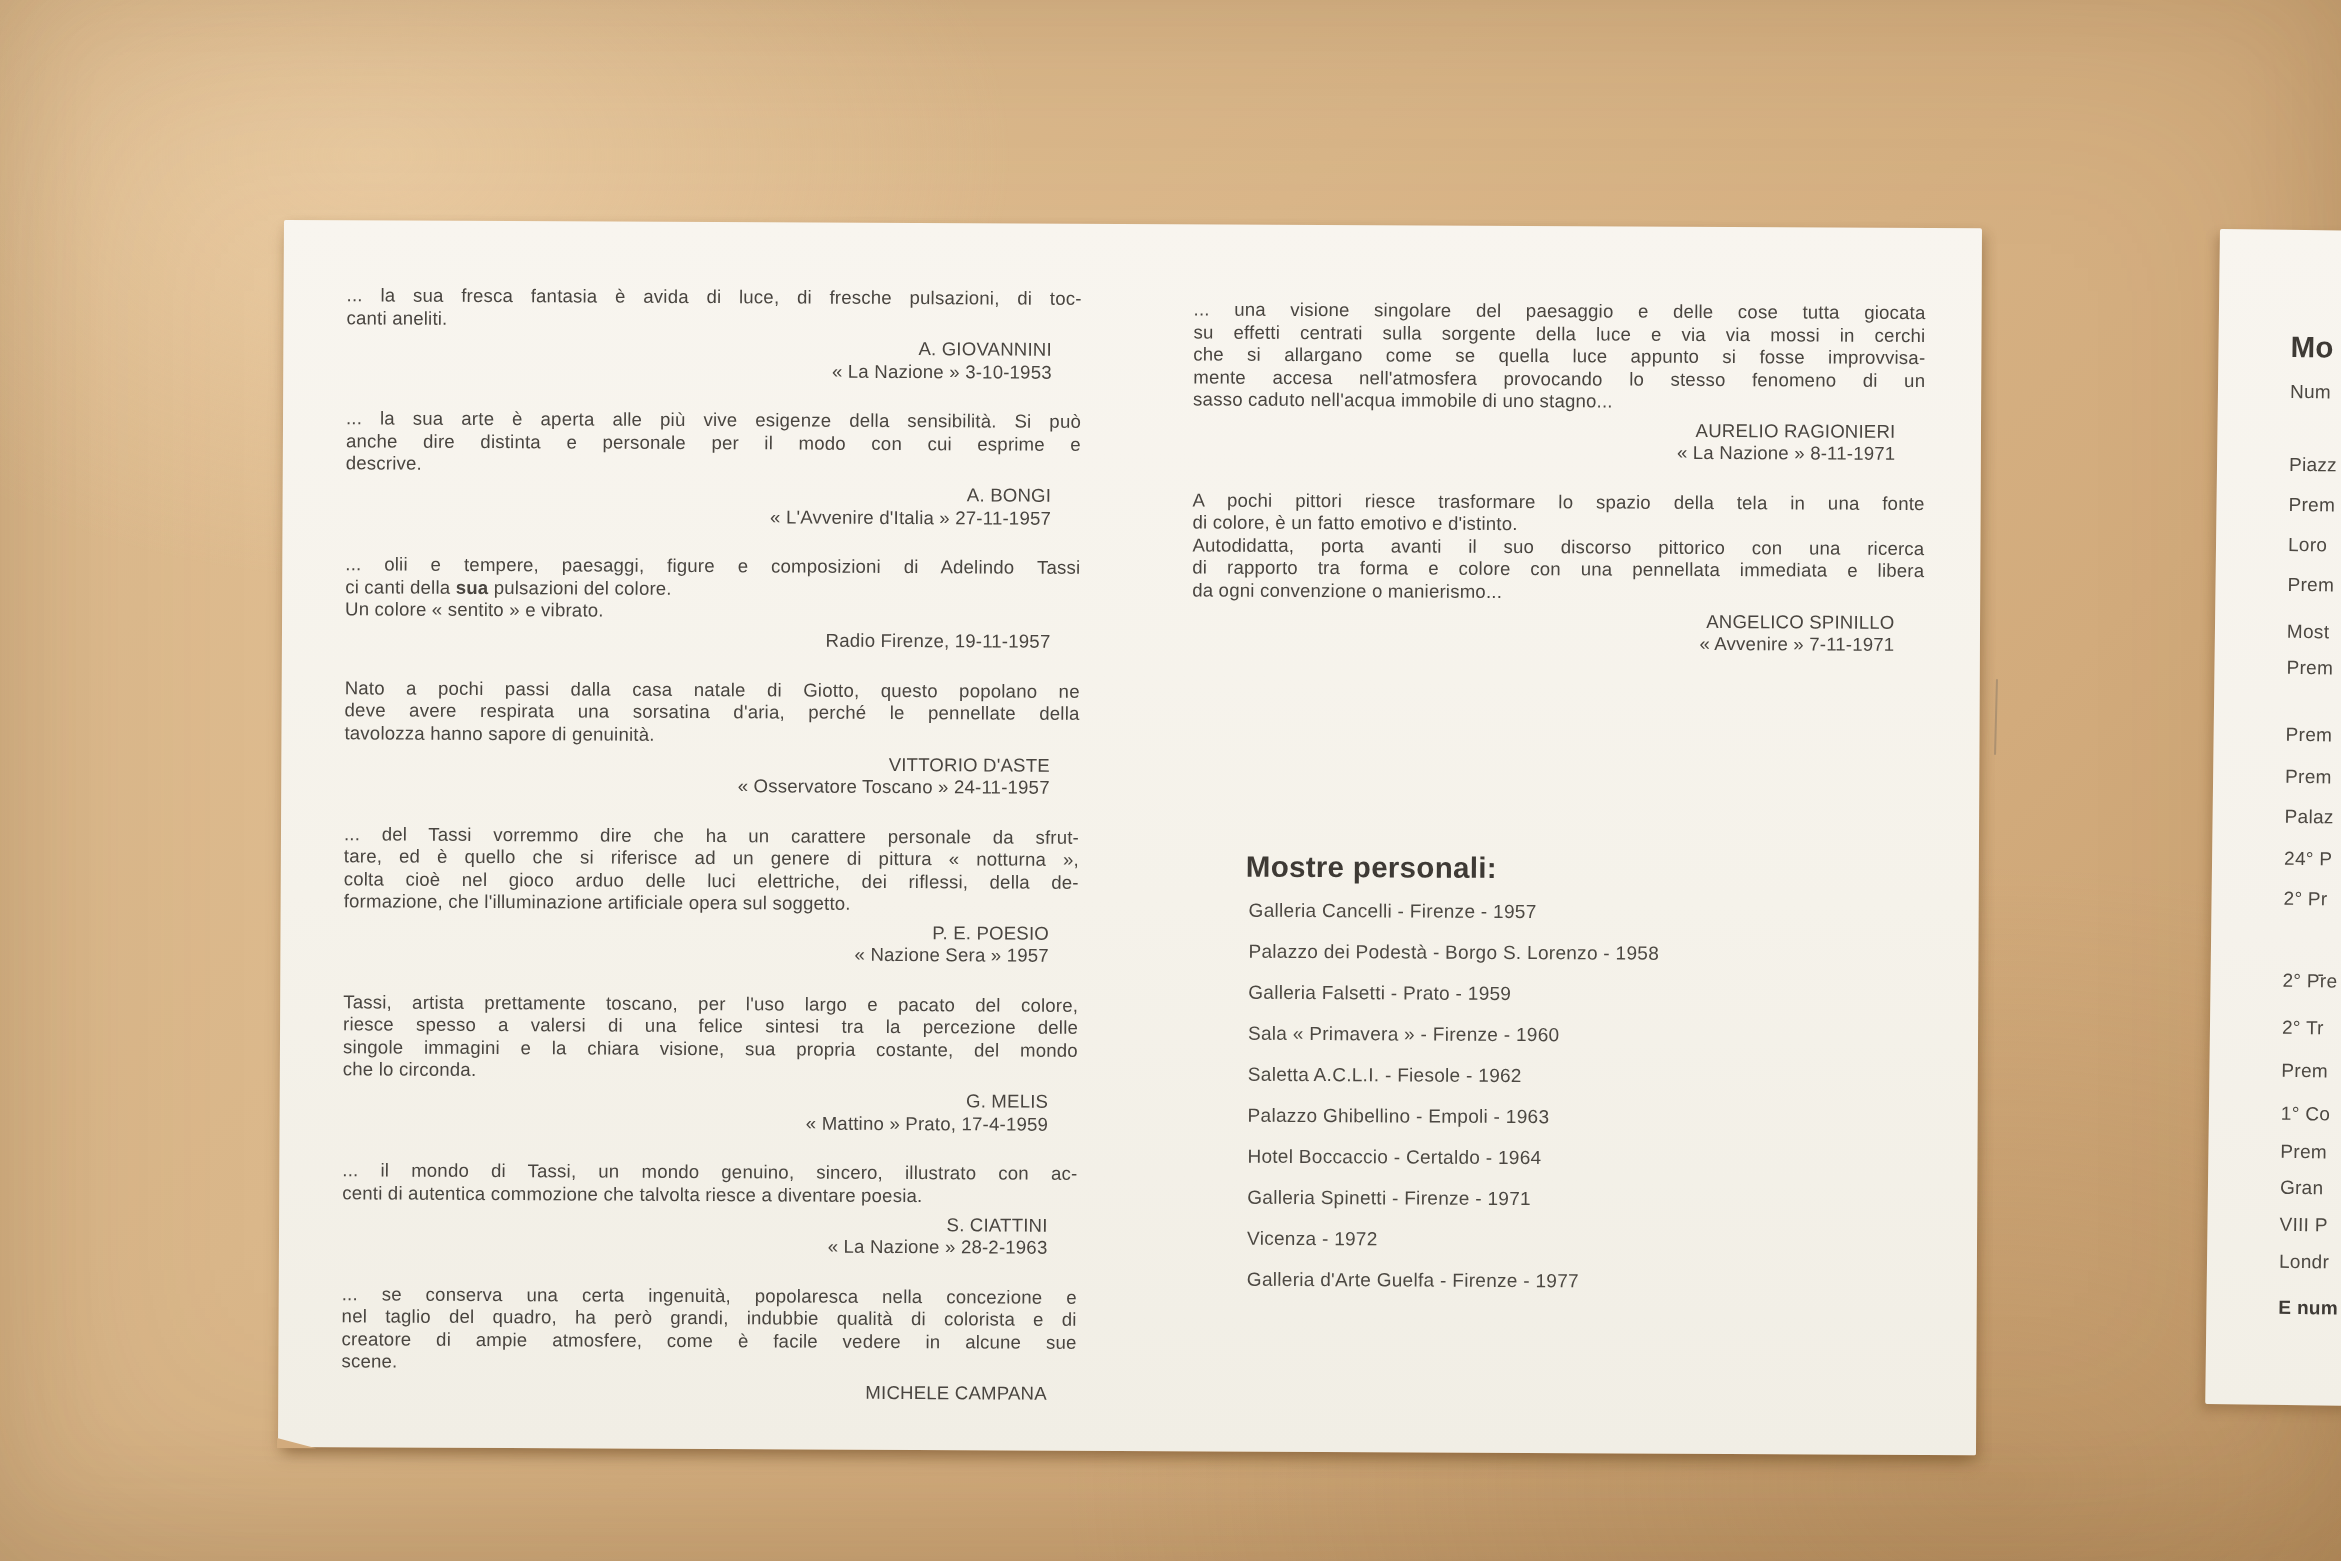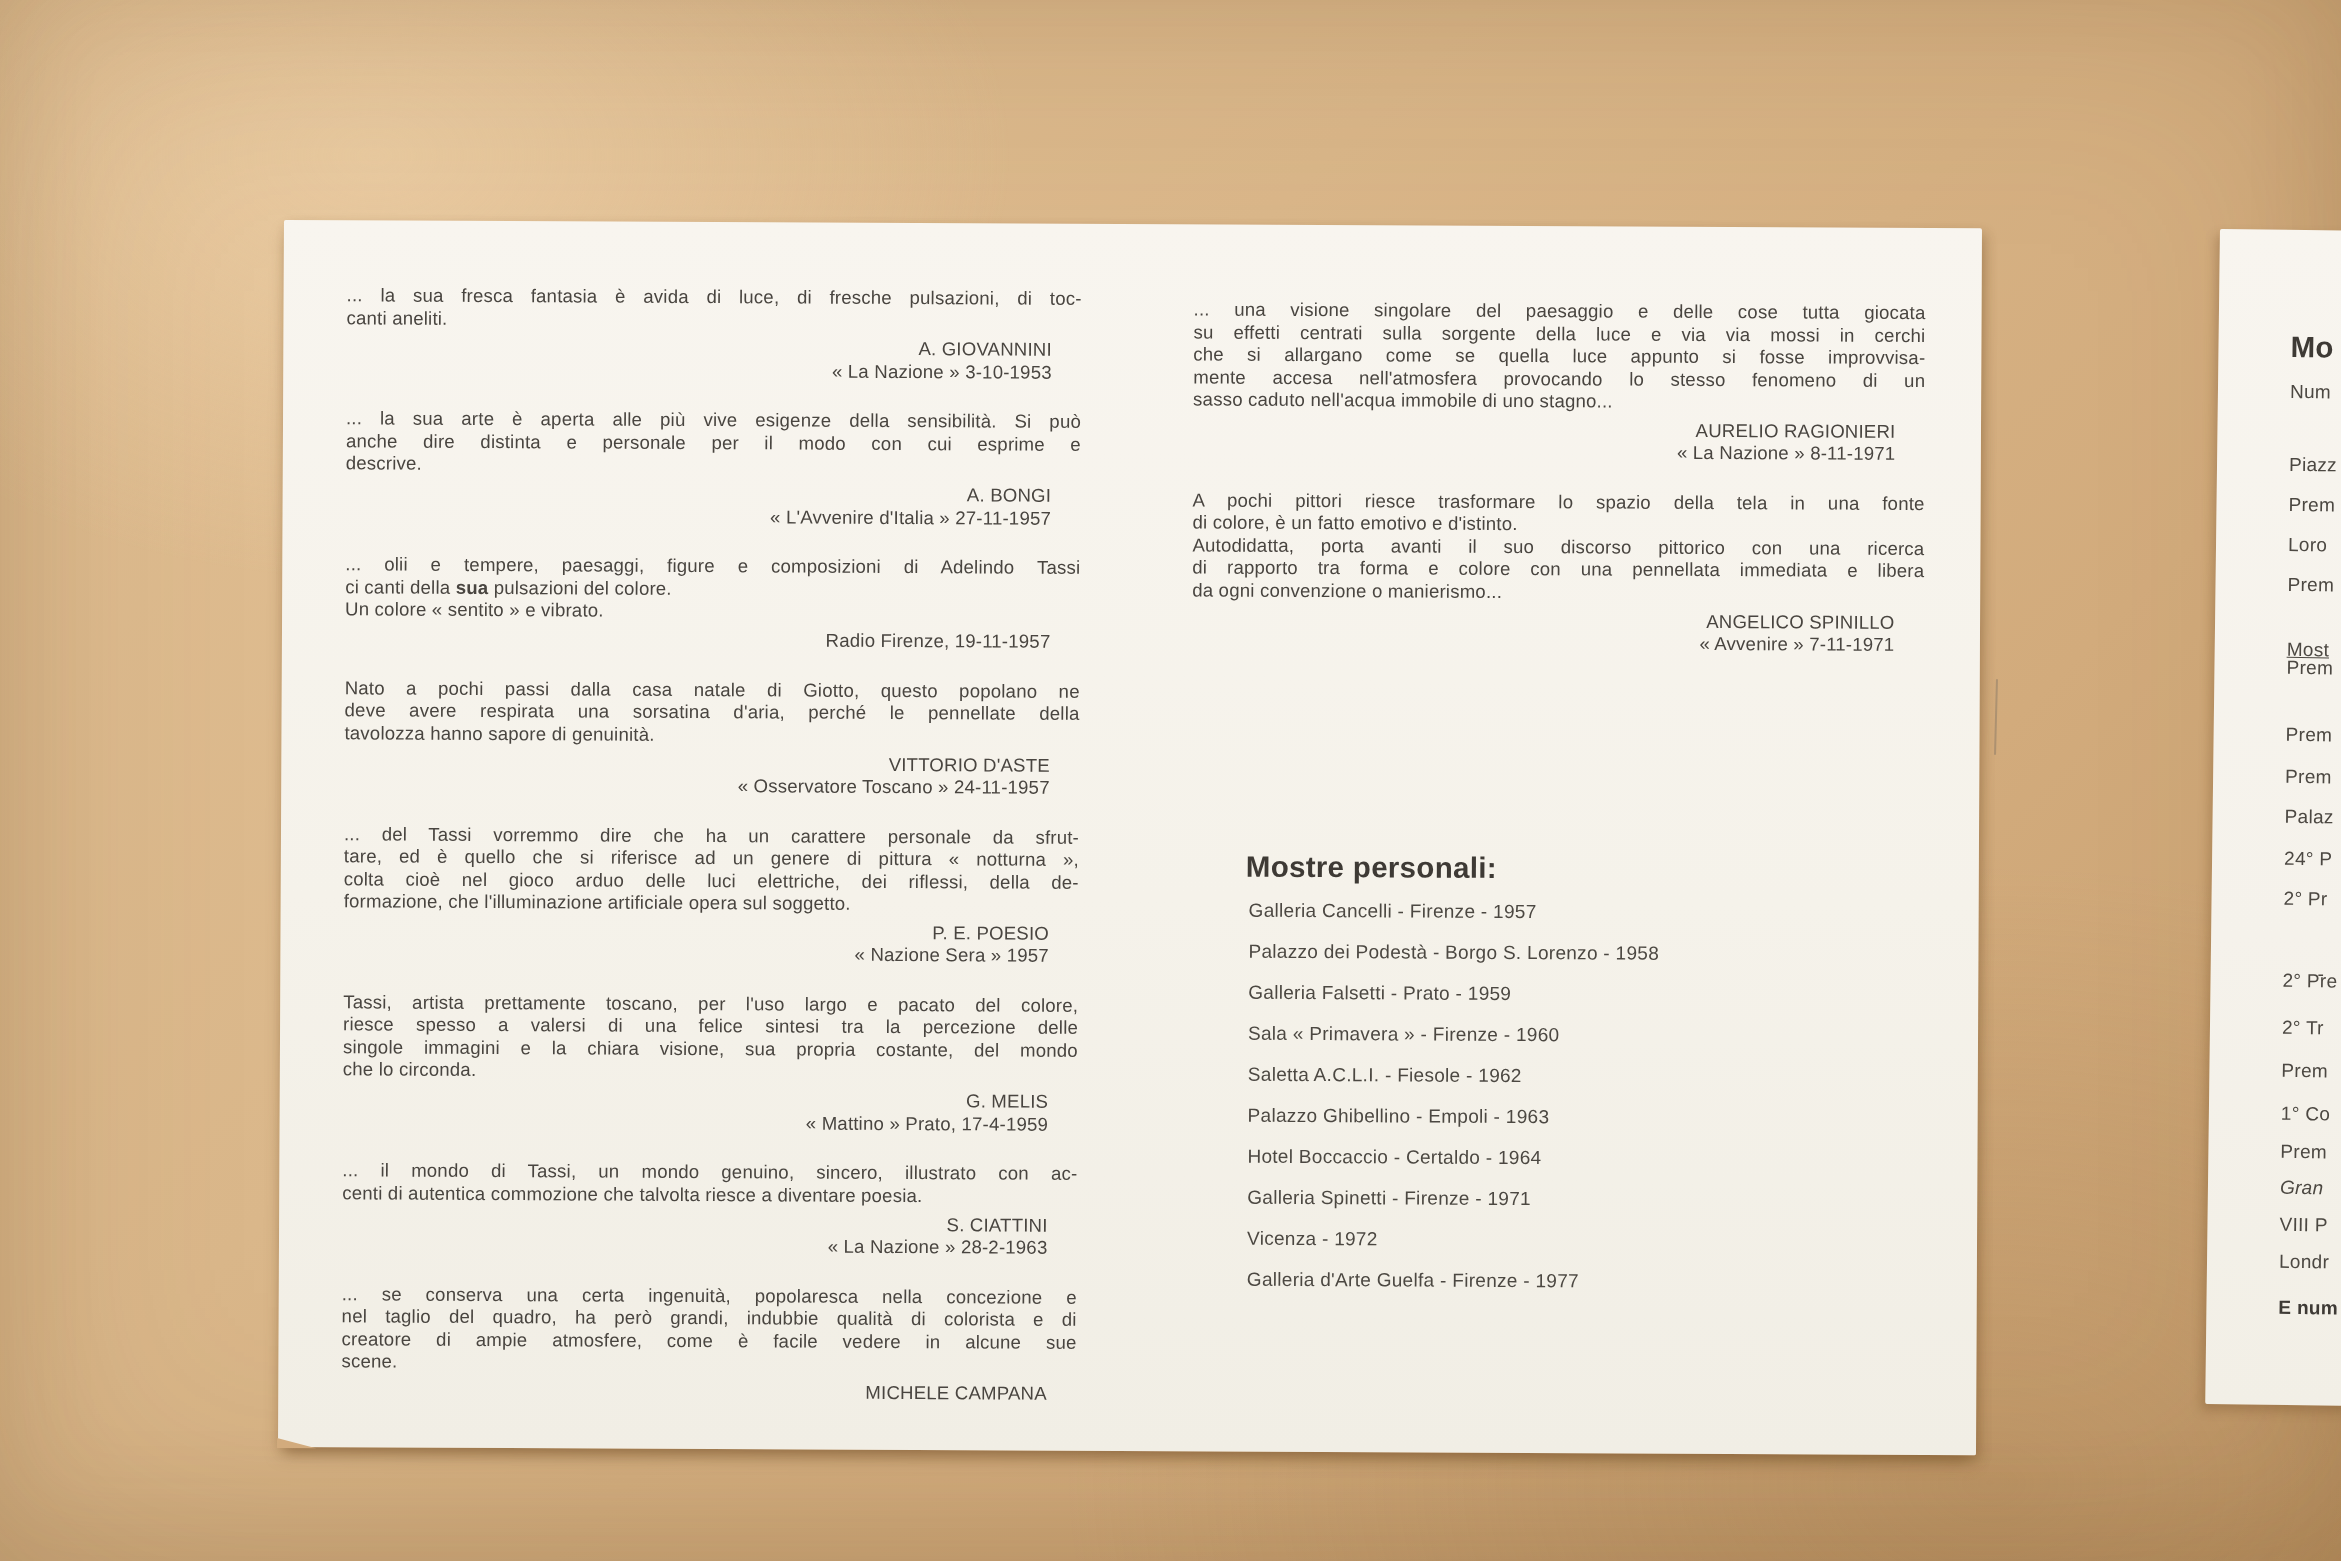--- a/index.html
+++ b/index.html
@@ -179,32 +179,32 @@
   </div>
 </div>
 
 <div id="right-sheet">
     <div class="frag heading" style="top: 100px;">Mo</div>
     <div class="frag" style="top: 150px;">Num</div>
     <div class="frag" style="top: 223px;">Piazz</div>
     <div class="frag" style="top: 263px;">Prem</div>
     <div class="frag" style="top: 303px;">Loro</div>
     <div class="frag" style="top: 343px;">Prem</div>
-    <div class="frag" style="top: 408px; text-decoration: underline;">Most</div>
+    <div class="frag" style="top: 390px;">Most</div>
     <div class="frag" style="top: 426px;">Prem</div>
     <div class="frag" style="top: 493px;">Prem</div>
     <div class="frag" style="top: 535px;">Prem</div>
     <div class="frag" style="top: 575px;">Palaz</div>
     <div class="frag" style="top: 617px;">24° P</div>
     <div class="frag" style="top: 657px;">2° Pr</div>
     <div class="frag" style="top: 699px; margin-top: 40px;">2° Pre</div>
     <div class="frag dash" style="top: 732px;">-</div>
     <div class="frag" style="top: 786px;">2° Tr</div>
     <div class="frag" style="top: 829px;">Prem</div>
     <div class="frag" style="top: 872px;">1° Co</div>
     <div class="frag" style="top: 910px;">Prem</div>
-    <div class="frag" style="top: 946px; font-style: italic;">Gran</div>
+    <div class="frag" style="top: 946px;">Gran</div>
     <div class="frag" style="top: 983px;">VIII P</div>
     <div class="frag" style="top: 1020px;">Londr</div>
     <div class="frag bold" style="top: 1066px;">E num</div>
   </div>
 <div id="fiber"></div>
 
 
 </body></html>

